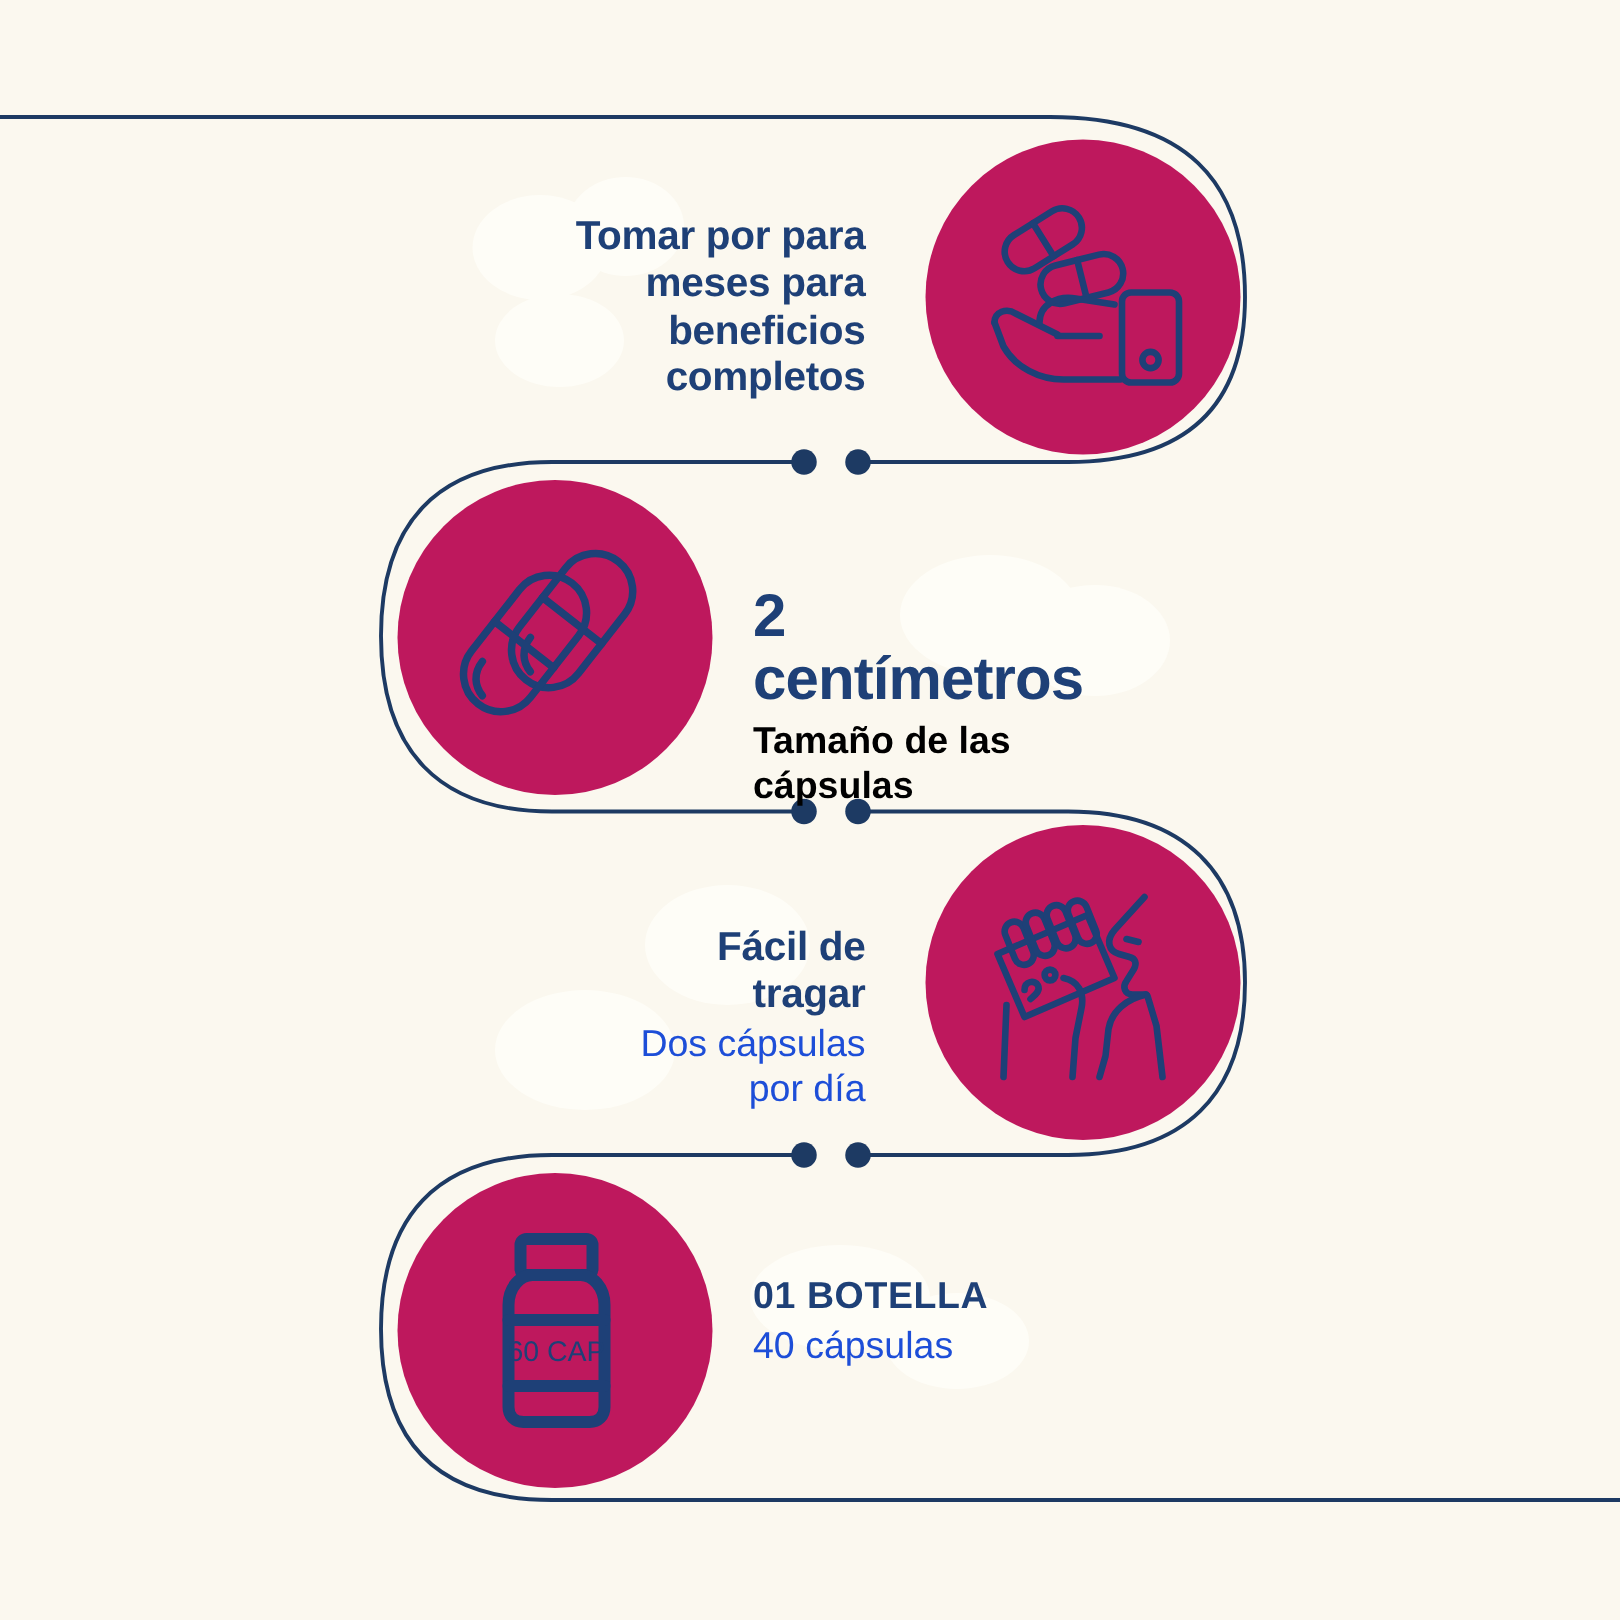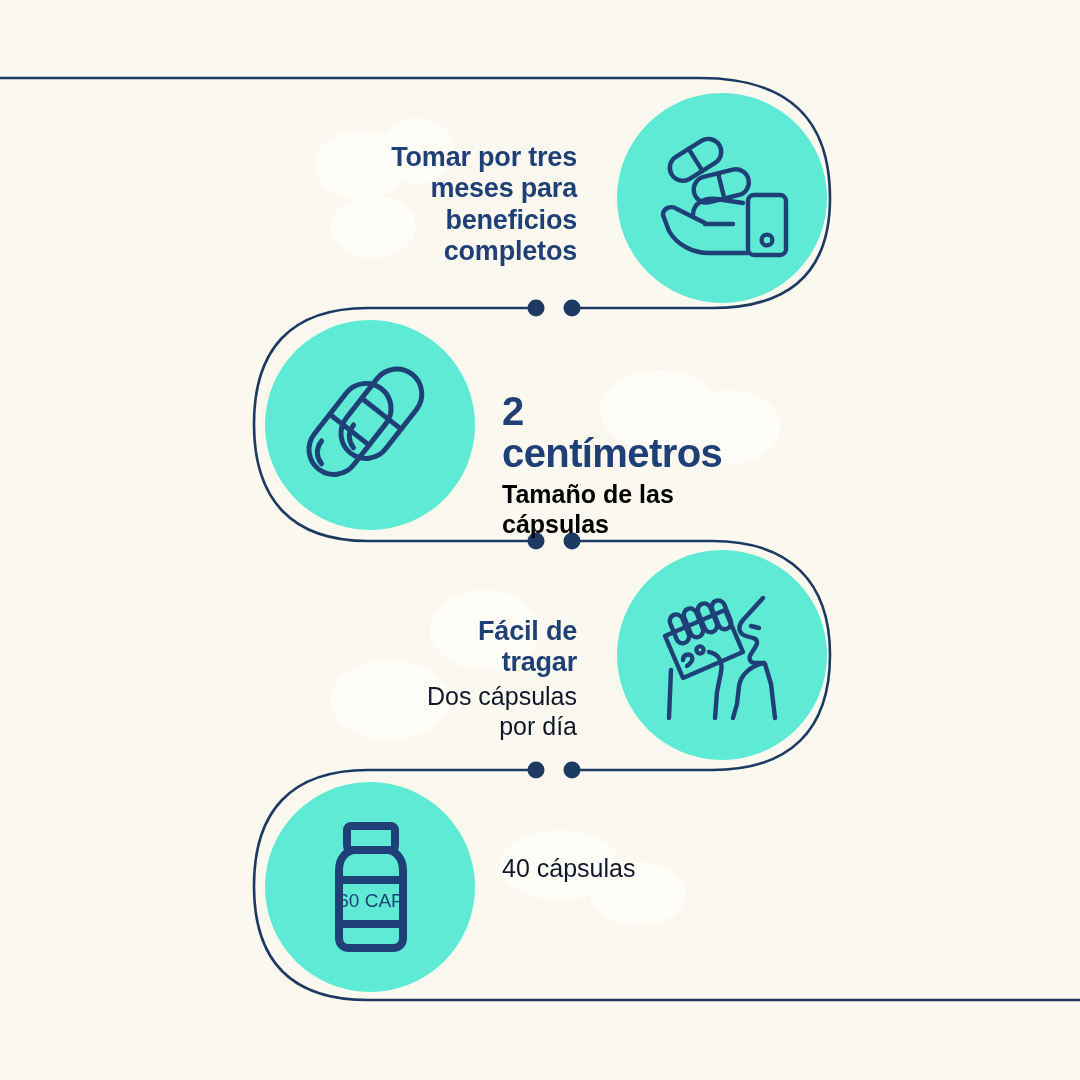--- a/index.html
+++ b/index.html
@@ -31,21 +31,21 @@
     width: 1080px;
     height: 1080px;
   }
 
   
   .icon-circle {
     position: absolute;
     width: 210px;
     height: 210px;
     border-radius: 50%;
-    background: #5eead4;
+    background: #be185d;
     display: flex;
     align-items: center;
     justify-content: center;
   }
   .icon-circle svg { display: block; }
 
   
   .txt {
     position: absolute;
     line-height: 1.16;
@@ -72,21 +72,21 @@
   .t-sub-bold {
     font-weight: 700;
     font-size: 25px;
     color: #000000;
     margin: 0;
     line-height: 1.2;
   }
   .t-sub-light {
     font-weight: 400;
     font-size: 25px;
-    color: #0f172a;
+    color: #1d4ed8;
     margin: 0;
     line-height: 1.2;
   }
   .t-caps {
     font-weight: 700;
     font-size: 25px;
     letter-spacing: 0.4px;
     color: #1e4077;
     margin: 0;
   }
@@ -158,21 +158,21 @@
         <path d="M58 101 L86 101"></path>
         <path d="M16 92 L22 108 C30 122 46 130 62 130 L100 130"></path>
 
         <rect x="101" y="72" width="38" height="60" rx="6"></rect>
         <circle cx="120" cy="117" r="5.4"></circle>
       </svg>
     </span>
   </div>
 
   <div class="txt right" style="left:300px;top:142px;width:277px;">
-    <div class="t-head">Tomar por tres</div>
+    <div class="t-head">Tomar por para</div>
     <div class="t-head">meses para</div>
     <div class="t-head">beneficios</div>
     <div class="t-head">completos</div>
   </div>
 
   <div class="icon-circle" style="left:265px;top:320px;">
     <span>
       <svg width="150" height="150" viewBox="0 0 150 150" fill="none" stroke="#1e4077" stroke-width="5" stroke-linecap="round" stroke-linejoin="round">
 
         <g transform="rotate(38 90 64)">
@@ -243,16 +243,17 @@
                  C48 136 44 132 44 126 Z"></path>
 
         <line x1="44" y1="68" x2="108" y2="68"></line>
         <line x1="44" y1="112" x2="108" y2="112"></line>
         <text x="76" y="95" text-anchor="middle" font-family="Liberation Sans, sans-serif" font-size="19" font-weight="400" fill="#1e4077" stroke="none">60 CAP</text>
       </svg>
     </span>
   </div>
 
   <div class="txt left" style="left:502px;top:850px;width:320px;">
+    <div class="t-caps">01 BOTELLA</div>
     <div class="t-sub-light" style="margin-top:3px;">40 cápsulas</div>
   </div>
 
 </div>
 
 </body></html>

